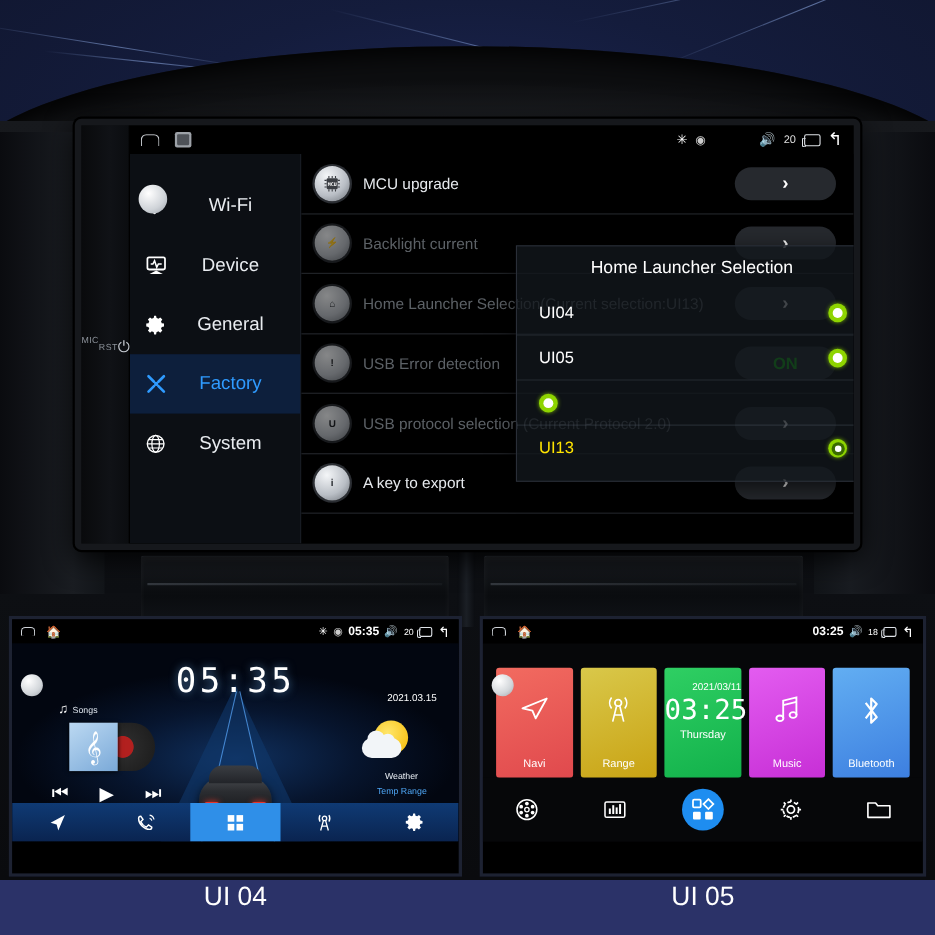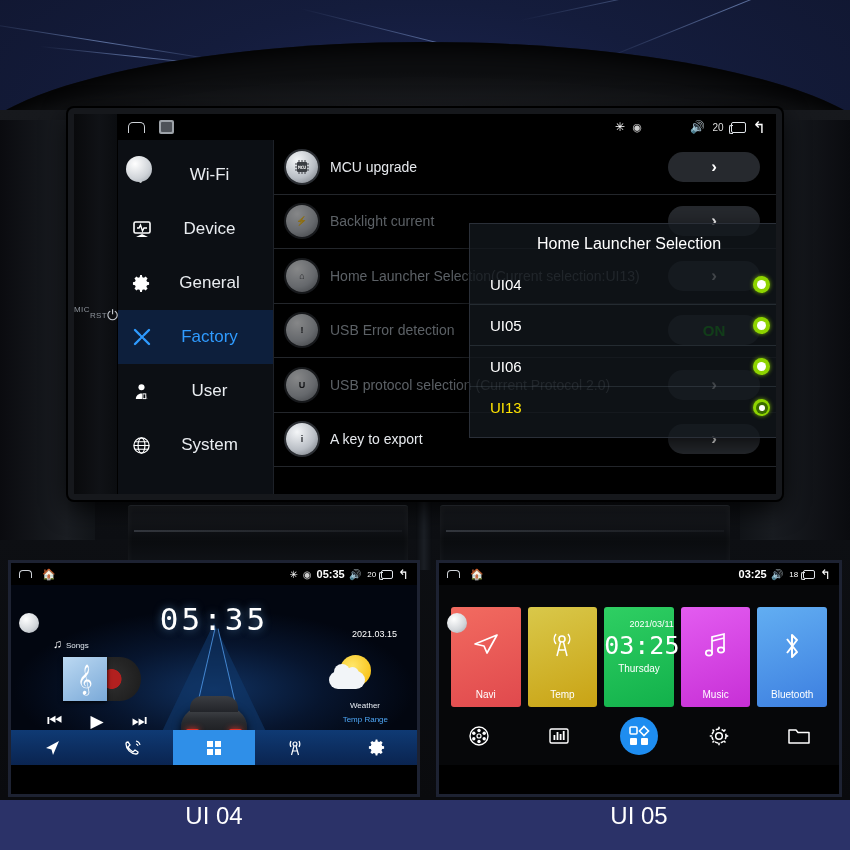--- a/index.html
+++ b/index.html
@@ -95,21 +95,21 @@
   .ico-photo:after{content:"";position:absolute;inset:2px;background:#5c6168;border-radius:1px;}
   .ico-bt { font-size:12px; }
   .ico-recent { width:15px;height:11px;border:1.6px solid #dfe3e8;border-radius:2px;position:relative;}
   .ico-recent:before{content:"";position:absolute;left:-3px;top:2px;width:3px;height:7px;border:1.6px solid #dfe3e8;border-right:none;border-radius:2px 0 0 2px;}
   .ico-back { font-size:16px; }
 
   
   .settings-wrap { position:absolute; left:0; top:26px; right:0; bottom:0; display:flex; }
   .sidemenu {
     width:156px; background:#0c0f14; border-right:1px solid #1d2128;
-    display:flex; flex-direction:column; padding-top:8px;
+    display:flex; flex-direction:column; padding-top:20px;
   }
   .mi {
     height:54px; display:flex; align-items:center; gap:0; padding:0 0 0 14px;
     color:#e9ecf0; position:relative;
   }
   .mi.active { background:linear-gradient(90deg,#0d2murky,#0d1f3c); background:#0d1f3c; }
   .mi.active .mi-label { color:#2f9bff; }
   .mi .mi-ico { width:34px; display:flex; align-items:center; justify-content:flex-start; color:#f0f3f6; font-size:17px; }
   .mi.active .mi-ico { color:#2f9bff; }
   .mi-label { flex:1; text-align:center; font-size:17px; padding-right:20px; }
@@ -373,32 +373,20 @@
                 <path d="M3 3 l5 5 M12 12 l5 5" stroke="#2f9bff" stroke-width="2.4" stroke-linecap="round"></path>
                 <path d="M17 3 l-5 5 M8 12 l-5 5" stroke="#2f9bff" stroke-width="2.4" stroke-linecap="round"></path>
                 <circle cx="10" cy="10" r="2" fill="#2f9bff"></circle>
               </svg>
           </span>
           <span class="mi-label">Factory</span>
         </div>
         <div class="mi">
           <span class="mi-ico">
             <svg width="19" height="19" viewBox="0 0 20 20">
-                <circle cx="10" cy="5.5" r="3.2" fill="#fff"></circle>
-                <path d="M4 18c0-3.6 2.7-6 6-6s6 2.4 6 6z" fill="#fff"></path>
-                <rect x="10.5" y="11" width="5" height="7" fill="#0c0f14"></rect>
-                <path d="M11 12h4v6h-4z" fill="#fff"></path>
-                <path d="M12 13h2v4h-2z" fill="#0c0f14"></path>
-              </svg>
-          </span>
-          <span class="mi-label">User</span>
-        </div>
-        <div class="mi">
-          <span class="mi-ico">
-            <svg width="19" height="19" viewBox="0 0 20 20">
                 <circle cx="10" cy="10" r="8" stroke="#fff" stroke-width="1.3" fill="none"></circle>
                 <ellipse cx="10" cy="10" rx="3.6" ry="8" stroke="#fff" stroke-width="1.2" fill="none"></ellipse>
                 <path d="M2 10h16M3.2 6h13.6M3.2 14h13.6" stroke="#fff" stroke-width="1.1"></path>
               </svg>
           </span>
           <span class="mi-label">System</span>
         </div>
       </div>
 
       <div class="rightpane">
@@ -449,21 +437,20 @@
           <div class="dlg-title">Home Launcher Selection</div>
           <div class="dlg-row">
             <span class="dlg-row-label">UI04</span>
             <span class="radio"></span>
           </div>
           <div class="dlg-row">
             <span class="dlg-row-label">UI05</span>
             <span class="radio"></span>
           </div>
           <div class="dlg-row">
-            <span class="dlg-row-label">UI06</span>
             <span class="radio"></span>
           </div>
           <div class="dlg-row selected">
             <span class="dlg-row-label">UI13</span>
             <span class="radio"></span>
           </div>
         </div>
 
       </div>
     </div>
@@ -583,21 +570,21 @@
         <span class="tile-lbl">Navi</span>
       </div>
       <div class="tile t-radio">
         <span class="tile-ico">
           <svg width="30" height="28" viewBox="0 0 30 28">
               <circle cx="15" cy="8" r="3" stroke="#fff" stroke-width="1.6" fill="none"></circle>
               <path d="M9 3a8 8 0 000 10M21 3a8 8 0 010 10" stroke="#fff" stroke-width="1.5" fill="none"></path>
               <path d="M13.5 11 L10 25 M16.5 11 L20 25 M11.5 19h7" stroke="#fff" stroke-width="1.5" fill="none"></path>
             </svg>
         </span>
-        <span class="tile-lbl">Temp</span>
+        <span class="tile-lbl">Range</span>
       </div>
       <div class="tile t-clock">
         <span class="t-date">2021/03/11</span>
         <span class="t-time">03:25</span>
         <span class="t-day">Thursday</span>
       </div>
       <div class="tile t-music">
         <span class="tile-ico">
           <svg width="30" height="28" viewBox="0 0 30 28">
               <path d="M11 22V6l12-3v16" stroke="#fff" stroke-width="1.7" fill="none"></path>

